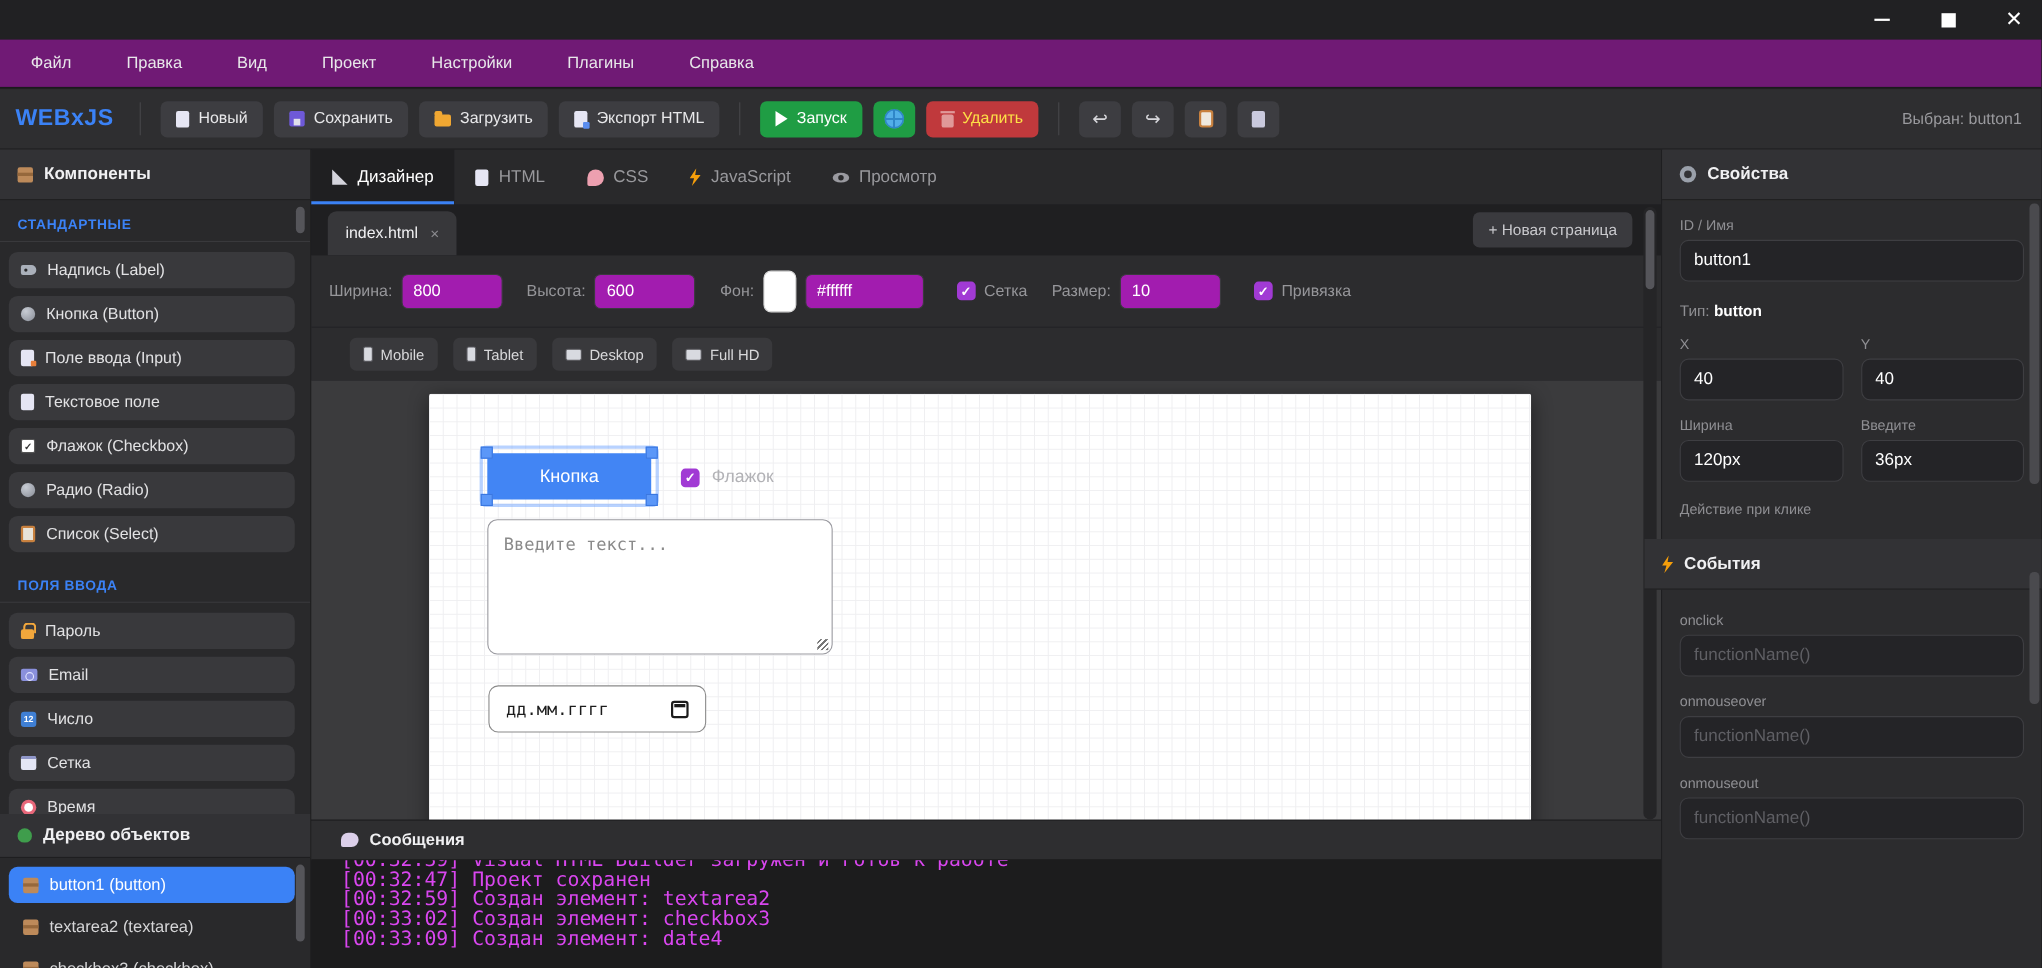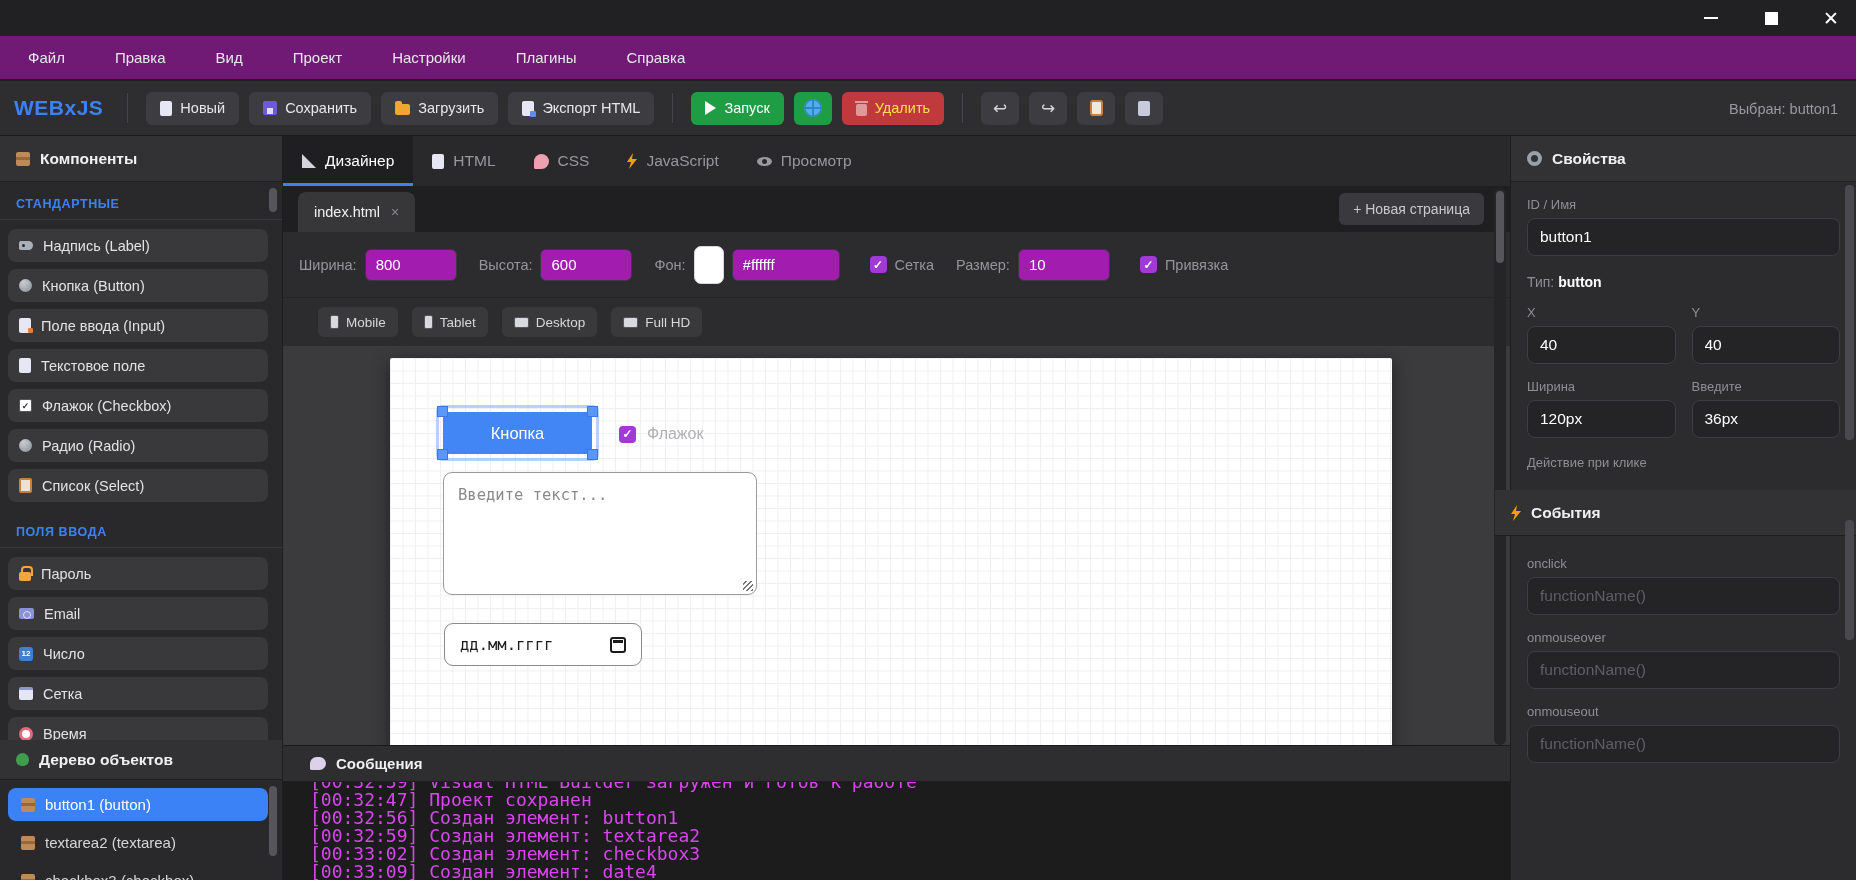--- a/index.html
+++ b/index.html
@@ -398,21 +398,20 @@
   </div>
 
   <div class="console">
     <div class="console-header">
       <span class="ic ic-chat"></span>
       <span>Сообщения</span>
     </div>
     <div class="console-log">
       <div class="log-line log-clip">[00:32:39] Visual HTML Builder загружен и готов к работе</div>
       <div class="log-line">[00:32:47] Проект сохранен</div>
-      <div class="log-line">[00:32:56] Создан элемент: button1</div>
       <div class="log-line">[00:32:59] Создан элемент: textarea2</div>
       <div class="log-line">[00:33:02] Создан элемент: checkbox3</div>
       <div class="log-line">[00:33:09] Создан элемент: date4</div>
     </div>
   </div>
 </div>
 
 <div class="center-sb">
     <div class="v-thumb"></div>
   </div>

